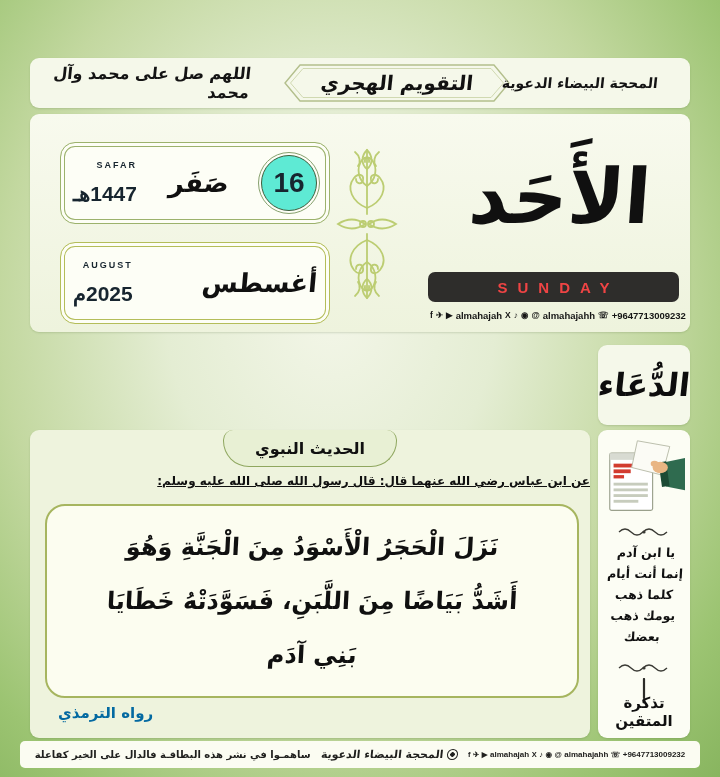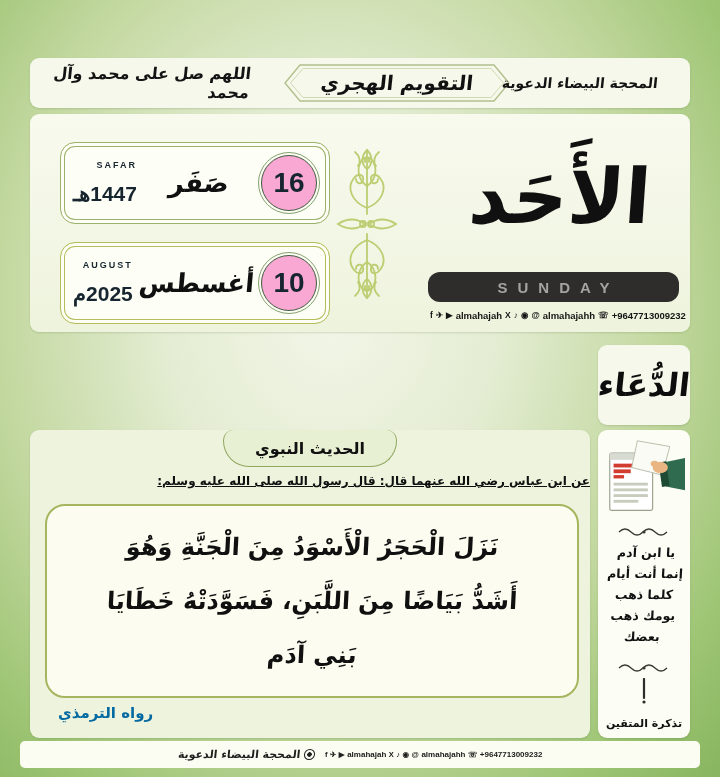--- a/index.html
+++ b/index.html
@@ -25,33 +25,33 @@
   
   .datecard{position:absolute;left:30px;width:270px;height:82px;background:#fdfef6;
             border:1px solid #9cb26c;border-radius:15px;
             box-shadow:inset 0 0 0 3px #fdfef6, inset 0 0 0 4px #9cb26c;
             display:flex;align-items:center;justify-content:space-between;
             direction:rtl;padding:0 12px;box-sizing:border-box;}
   .datecard.greg{border-color:#b4bd59;box-shadow:inset 0 0 0 3px #fdfef6, inset 0 0 0 4px #b4bd59;}
   .day-circle{width:54px;height:54px;border:1.6px solid #3f5c3b;border-radius:50%;
               outline:1px solid #86a06d;outline-offset:2px;
               display:flex;align-items:center;justify-content:center;
-              font:700 28px "Liberation Sans",sans-serif;color:#17252f;background:#f9a8d4;}
+              font:700 28px "Liberation Sans",sans-serif;color:#17252f;background:#5eead4;}
   .month-ar{font-size:26px;font-weight:bold;color:#101010;transform:skewX(-5deg);}
   .enblock{text-align:right;color:#17252f;}
   .enblock .m{font:700 9px "Liberation Sans",sans-serif;letter-spacing:2px;}
   .enblock .y{font:700 21px "Liberation Sans",sans-serif;direction:rtl;margin-top:12px;}
 
   
   .ahad{position:absolute;left:396px;top:6px;width:268px;height:152px;
         display:flex;align-items:center;justify-content:center;
         font-size:76px;font-weight:bold;color:#101010;transform:skewX(-4deg);}
   .sunday{position:absolute;left:398px;top:158px;width:251px;height:30px;background:#2e2d2b;
-          border-radius:12px;display:flex;align-items:center;justify-content:center;
-          color:#a3a3a3;font:700 15px "Liberation Sans",sans-serif;letter-spacing:10px;text-indent:10px;}
+          border-radius:7px;display:flex;align-items:center;justify-content:center;
+          color:#ef4444;font:700 15px "Liberation Sans",sans-serif;letter-spacing:10px;text-indent:10px;}
   .social{position:absolute;left:388px;top:193px;width:280px;height:16px;
           display:flex;align-items:center;justify-content:center;gap:3px;
           font:700 9.5px "Liberation Sans",sans-serif;color:#151515;white-space:nowrap;}
   .social .ic{font-size:8.5px;}
 
   
   .dua-frame{position:absolute;left:18px;top:13px;width:527px;height:54px;}
   .dua-frame svg{position:absolute;inset:0;}
   .dua-txt{position:absolute;inset:0;display:flex;align-items:center;justify-content:center;
            font-size:16px;font-weight:bold;color:#101010;}
@@ -72,21 +72,21 @@
               transform-origin:center;}
   .hadith-box div{transform:skewX(-3deg);}
   .rawi{position:absolute;left:28px;top:274px;font-size:15px;font-weight:bold;color:#0369a1;}
 
   
   .side-illus{position:absolute;left:7px;top:8px;width:80px;height:78px;}
   .poem{position:absolute;left:0;top:112px;width:100%;text-align:center;
         font-size:12.5px;font-weight:bold;color:#111;line-height:21px;transform:skewX(-3deg);}
   .orn-sm{position:absolute;left:50%;transform:translateX(-50%);width:54px;height:12px;}
   .side-cap{position:absolute;left:0;bottom:8px;width:100%;text-align:center;
-            font-size:11px;font-weight:bold;color:#101010;}
+            font-size:15px;font-weight:bold;color:#101010;}
 
   
   .footer{position:absolute;left:20px;top:741px;width:680px;height:27px;background:#fbfcf2;
           border-radius:5px;display:flex;align-items:center;justify-content:center;gap:10px;
           color:#20201e;}
   .footer .share{font-size:10px;font-weight:bold;direction:rtl;}
   .footer .florg{display:flex;align-items:center;gap:4px;font-size:11px;font-weight:bold;transform:skewX(-6deg);}
   .emblem{width:11px;height:11px;border-radius:50%;border:1.5px solid #20201e;box-sizing:border-box;
           background:radial-gradient(circle at 50% 50%, #20201e 0 2px, transparent 2.5px);}
   .footer .contacts{display:flex;align-items:center;gap:2.5px;
@@ -115,21 +115,20 @@
     <div class="datecard" style="top:28px;">
       <div class="day-circle">16</div>
       <div class="month-ar">صَفَر</div>
       <div class="enblock">
         <div class="m">SAFAR</div>
         <div class="y">1447هـ</div>
       </div>
     </div>
 
     <div class="datecard greg" style="top:128px;">
-      <div class="day-circle">10</div>
       <div class="month-ar">أغسطس</div>
       <div class="enblock">
         <div class="m">AUGUST</div>
         <div class="y">2025م</div>
       </div>
     </div>
 
     <svg style="position:absolute;left:304px;top:22px;" width="66" height="176" viewBox="0 0 66 176">
       <g stroke="#bccd72" stroke-width="1.8" fill="none" stroke-linecap="round">
         <path d="M4,88 Q18,79 31,88 Q18,97 4,88 Z"></path>
@@ -220,20 +219,21 @@
     </svg>
     <svg class="orn-sm" style="top:248px;width:6px;height:26px;" viewBox="0 0 6 26">
       <path d="M3,1 L3,20" stroke="#2c2c28" stroke-width="2.2" stroke-linecap="round"></path>
       <circle cx="3" cy="24" r="1.6" fill="#2c2c28"></circle>
     </svg>
 
     <div class="side-cap ar">تذكرة المتقين</div>
   </div>
 
   <div class="footer">
+    <span class="share">ساهمـوا في نشر هذه البطاقـة فالدال على الخير كفاعلة</span>
     <span class="florg">
       <span class="ar">المحجة البيضاء الدعوية</span>
       <span class="emblem"></span>
     </span>
     <span class="contacts">
       <span class="ic">f</span>
       <span class="ic">✈</span>
       <span class="ic">▶</span>
       <span>almahajah</span>
       <span class="ic">X</span>

